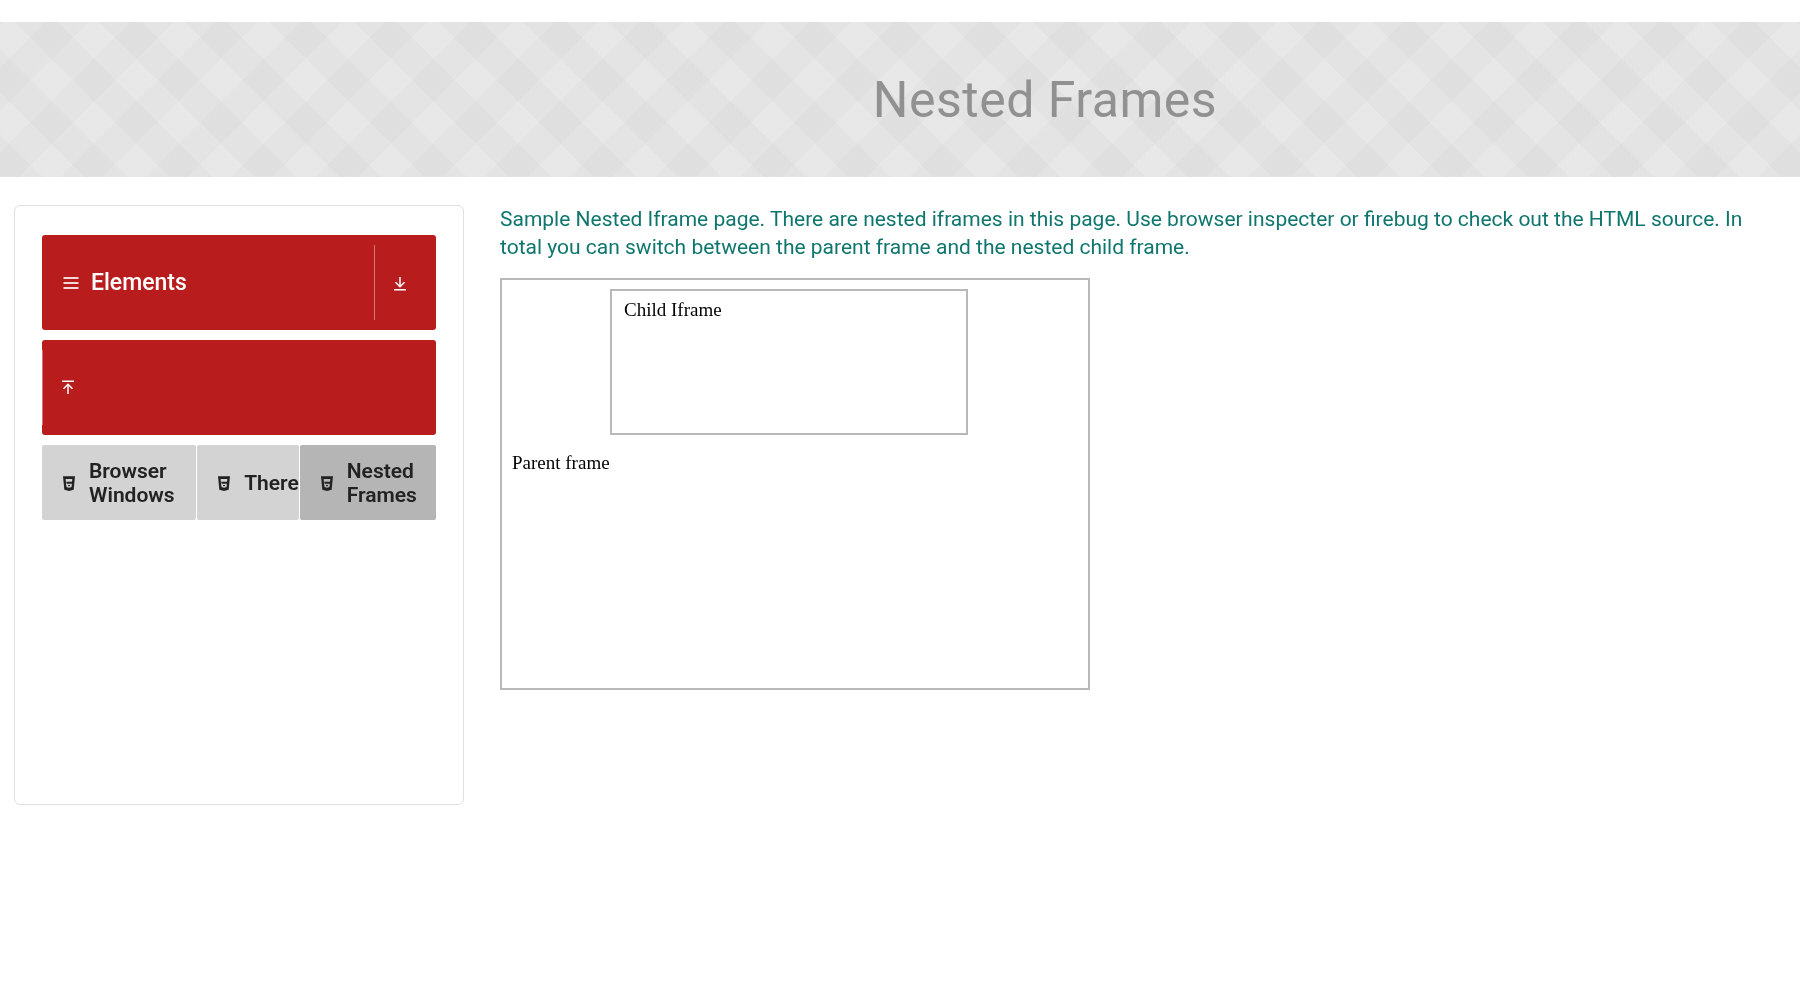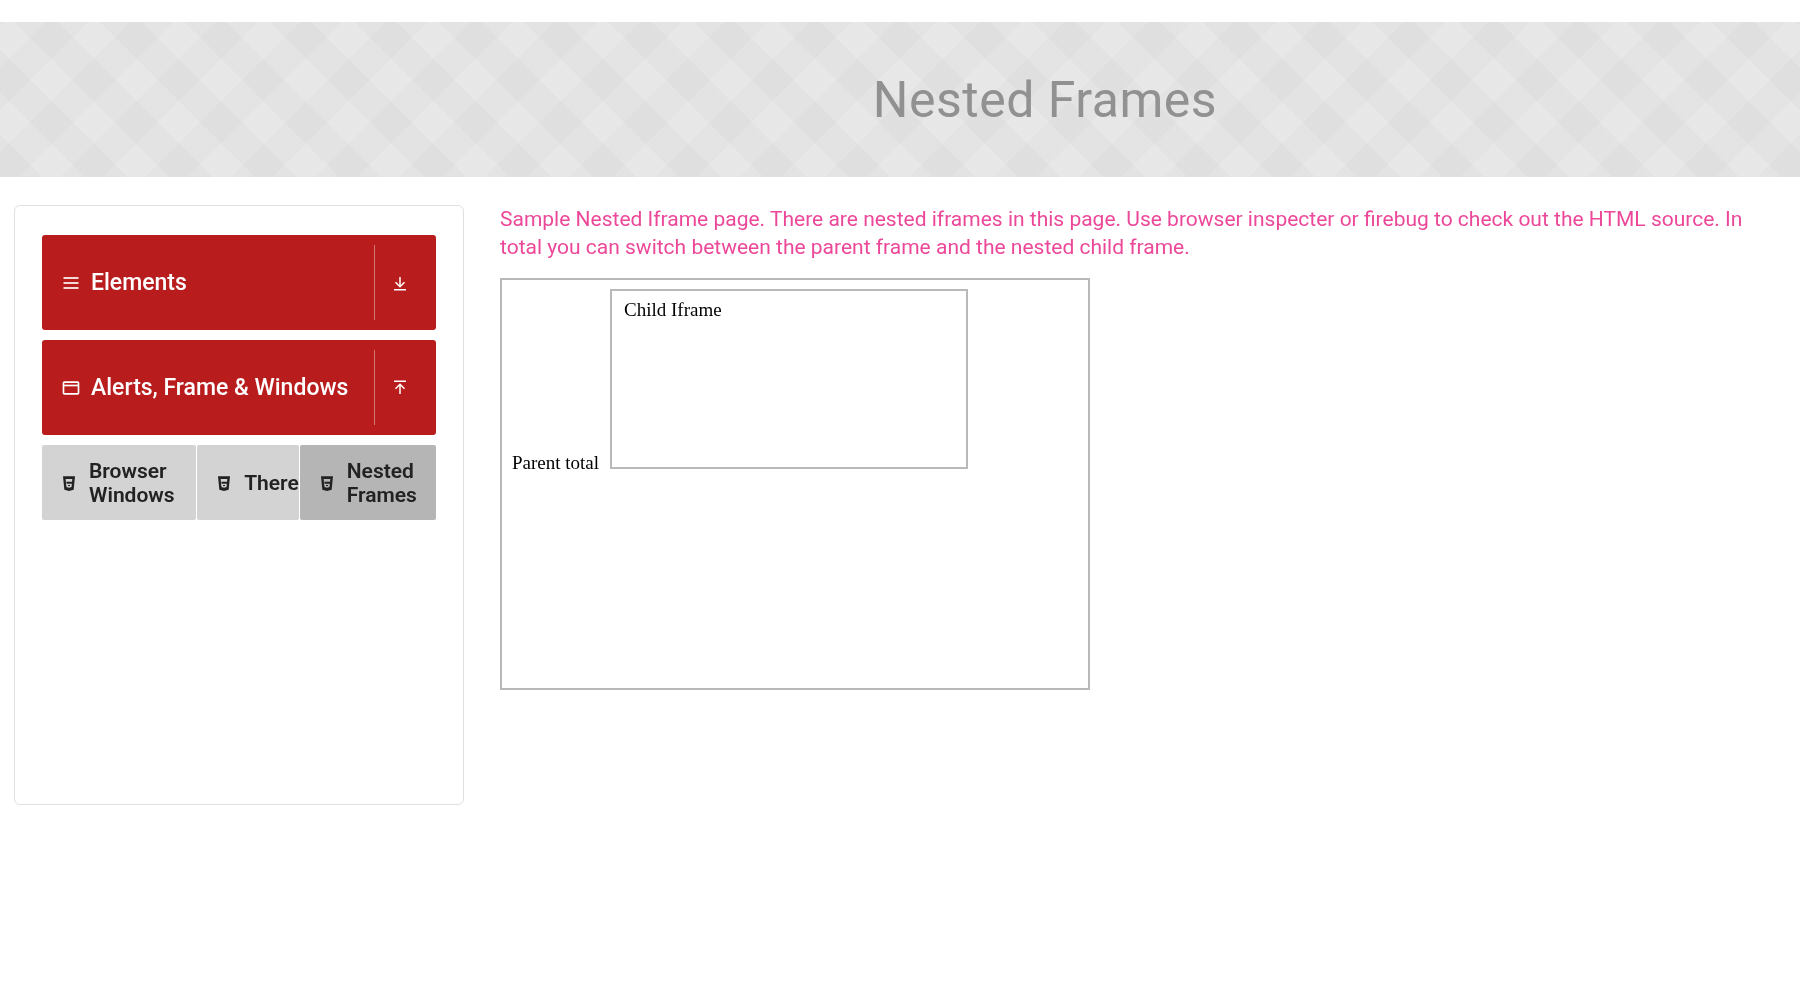--- a/index.html
+++ b/index.html
@@ -110,21 +110,21 @@
       font-weight: 600;
       color: #222;
     }
     .main-content {
       flex: 1;
       padding-right: 20px;
     }
     .description {
       font-size: 21px;
       line-height: 1.35;
-      color: #ec4899;
+      color: #0f766e;
       margin-bottom: 16px;
     }
     .frame-outer {
       width: 590px;
       height: 412px;
       border: 2px solid #b9b9b9;
       background: #fff;
       display: flex;
       align-items: flex-end;
       padding: 8px 0 8px 8px;
@@ -133,21 +133,21 @@
     .parent-label {
       font-family: 'Times New Roman', Times, serif;
       font-size: 19px;
       color: #000;
       position: absolute;
       left: 10px;
       top: 172px;
     }
     .frame-inner {
       width: 358px;
-      height: 180px;
+      height: 146px;
       border: 2px solid #b9b9b9;
       position: absolute;
       top: 9px;
       left: 108px;
       background: #fff;
       padding: 8px 12px;
     }
     .child-label {
       font-family: 'Times New Roman', Times, serif;
       font-size: 19px;
@@ -189,29 +189,20 @@
             <line x1="12" y1="4" x2="12" y2="16"></line>
             <polyline points="6 11 12 17 18 11"></polyline>
             <line x1="4" y1="21" x2="20" y2="21"></line>
           </svg>
         </span>
       </div>
     </div>
 
 
     <div class="accordion-header">
-      <div class="accordion-header-left">
-        <span class="icon">
-          <svg width="20" height="20" viewBox="0 0 24 24" fill="none" stroke="#fff" stroke-width="2">
-            <rect x="3" y="5" width="18" height="14" rx="1"></rect>
-            <line x1="3" y1="9" x2="21" y2="9"></line>
-          </svg>
-        </span>
-        <span class="accordion-label">Alerts, Frame &amp; Windows</span>
-      </div>
       <div class="accordion-toggle">
         <span class="icon">
           <svg width="18" height="18" viewBox="0 0 24 24" fill="none" stroke="#fff" stroke-width="2">
             <line x1="4" y1="3" x2="20" y2="3"></line>
             <line x1="12" y1="20" x2="12" y2="8"></line>
             <polyline points="6 13 12 7 18 13"></polyline>
           </svg>
         </span>
       </div>
     </div>
@@ -241,19 +232,19 @@
         </span>
         <span class="submenu-label">Nested Frames</span>
       </div>
     </div>
 
   </div>
 
   <div class="main-content">
     <p class="description">Sample Nested Iframe page. There are nested iframes in this page. Use browser inspecter or firebug to check out the HTML source. In total you can switch between the parent frame and the nested child frame.</p>
     <div class="frame-outer">
-      <span class="parent-label">Parent total</span>
+      <span class="parent-label">Parent frame</span>
       <div class="frame-inner">
         <span class="child-label">Child Iframe</span>
       </div>
     </div>
   </div>
 </div>
 
 </body></html>

